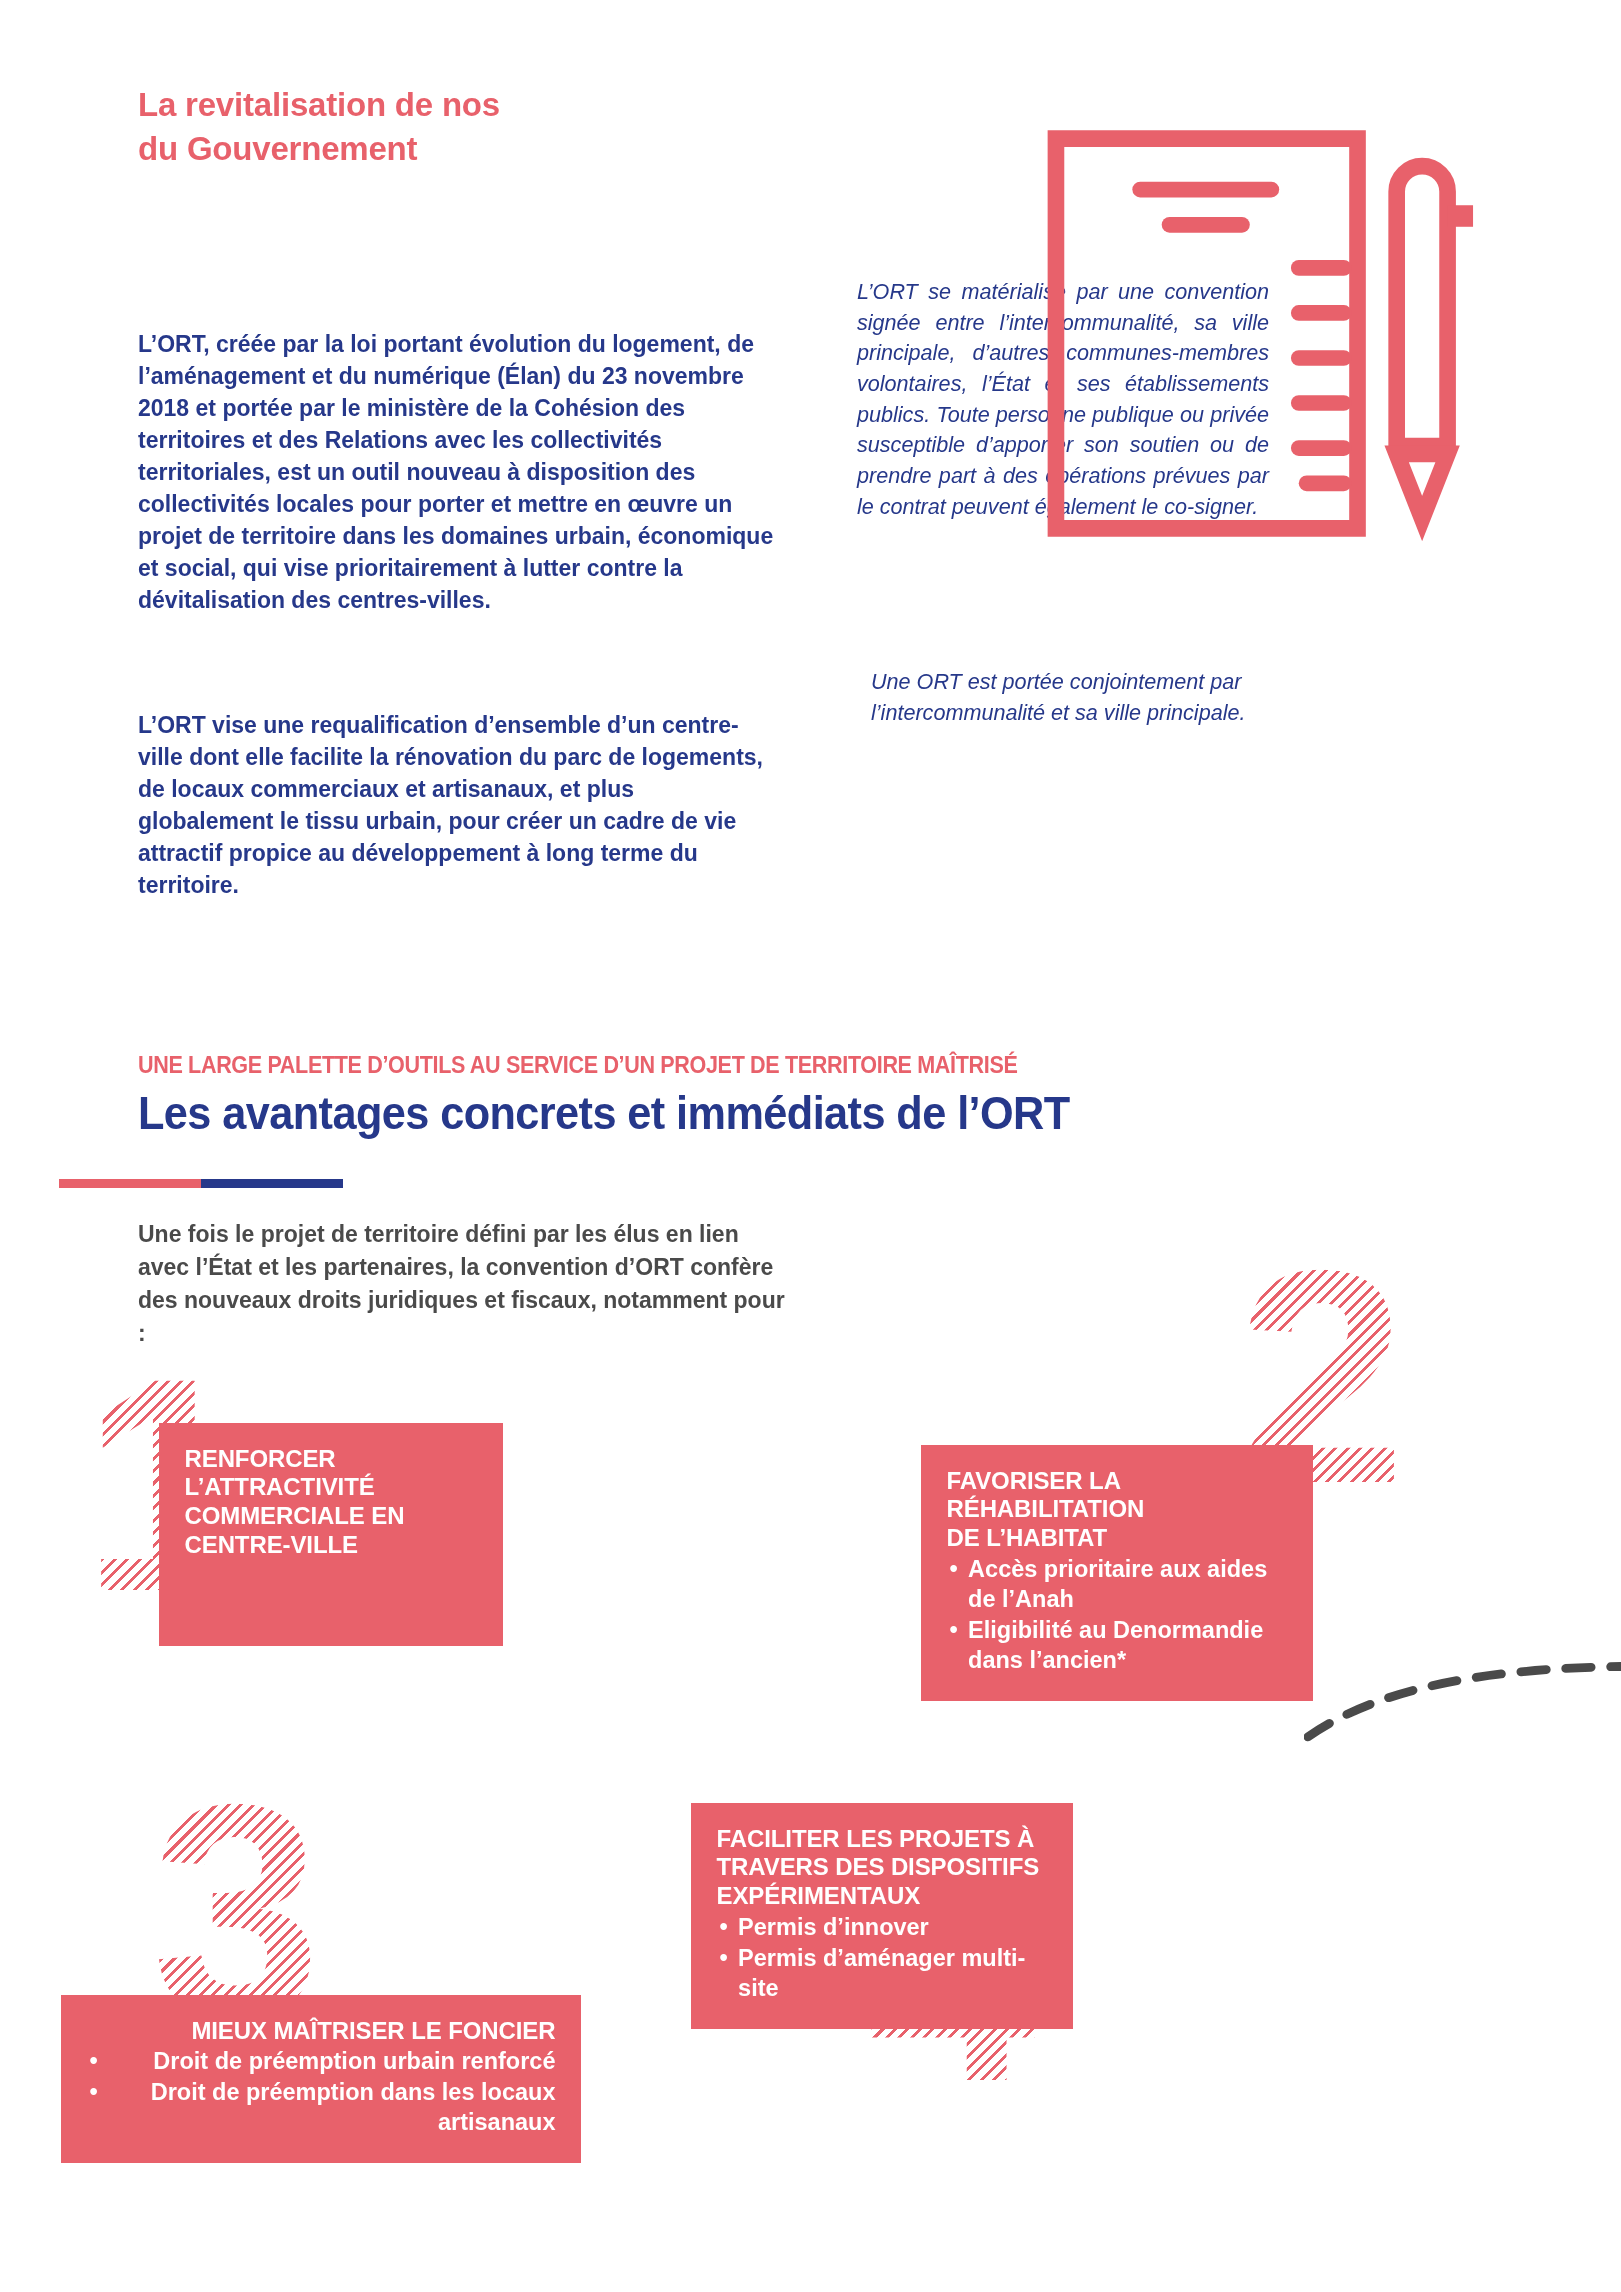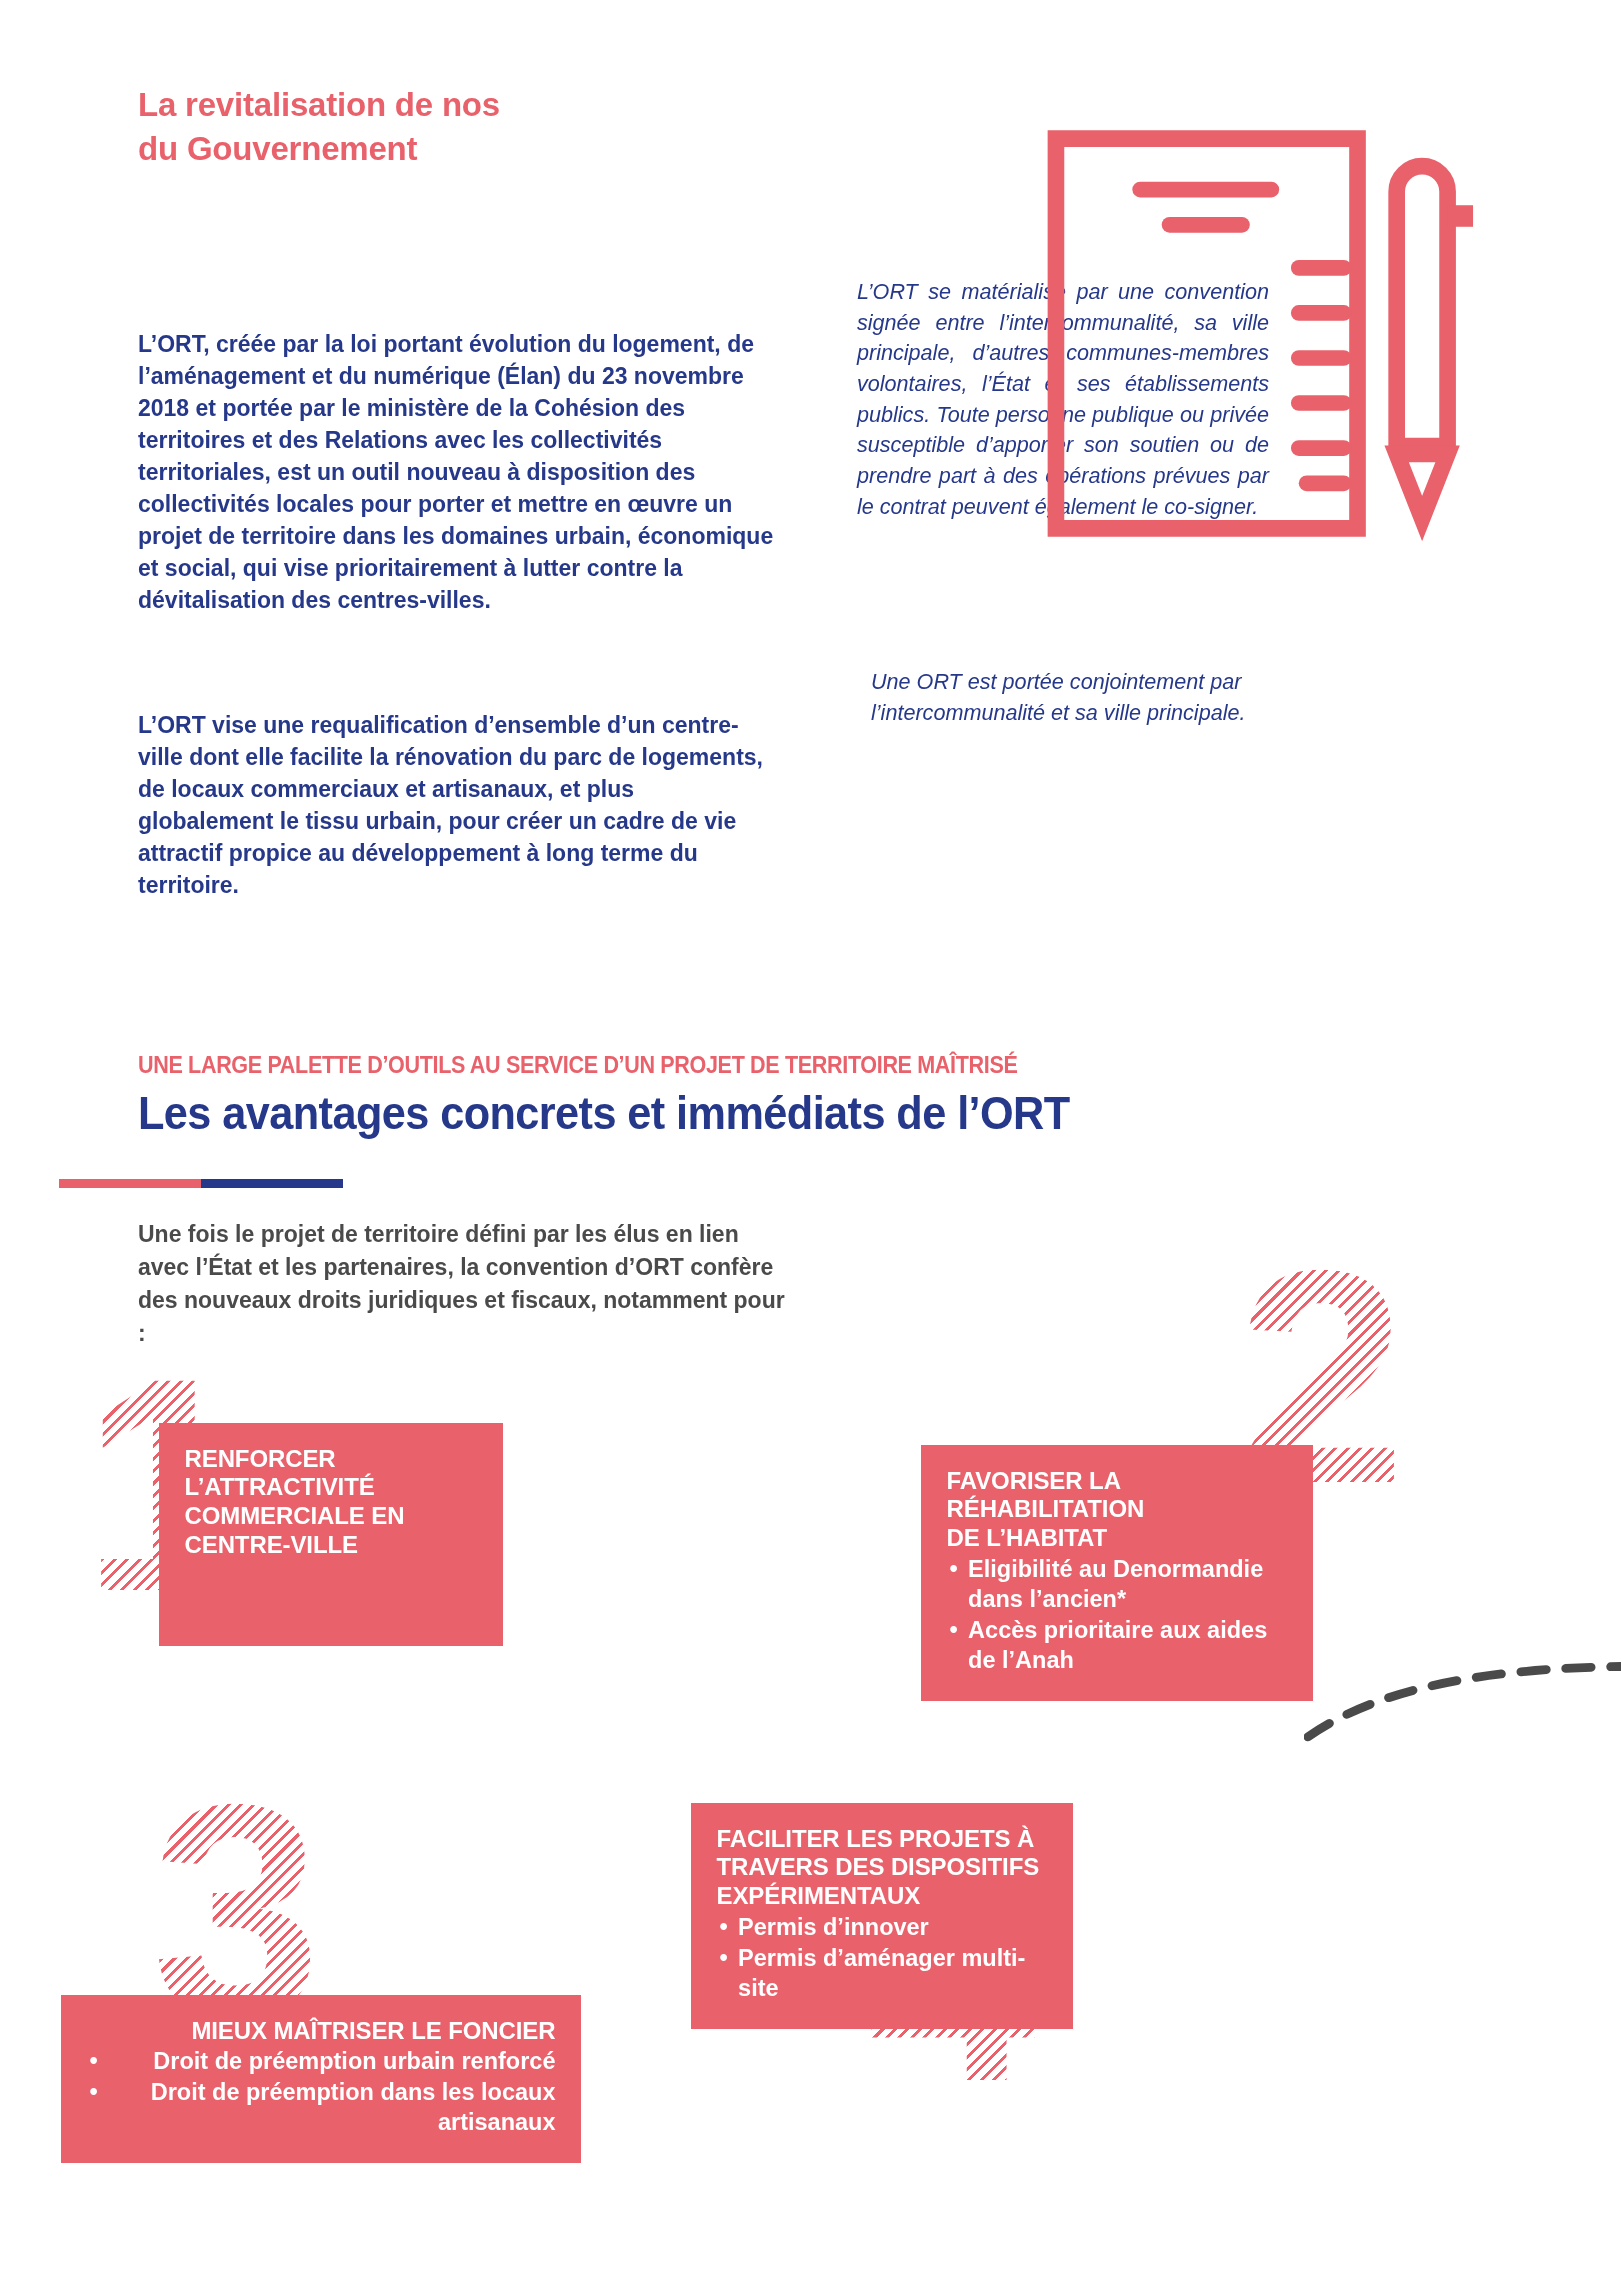--- a/index.html
+++ b/index.html
@@ -187,22 +187,22 @@
       <span>COMMERCIALE EN CENTRE-VILLE</span>
     </h3>
   </div>
 
   <div class="card" id="card-2">
     <h3>
       <span>FAVORISER LA RÉHABILITATION</span><br>
       <span>DE L’HABITAT</span>
     </h3>
     <ul>
+      <li>Accès prioritaire aux aides de l’Anah</li>
       <li>Eligibilité au Denormandie dans l’ancien*</li>
-      <li>Accès prioritaire aux aides de l’Anah</li>
     </ul>
   </div>
 
   <div class="card" id="card-3">
     <h3>
       <span>MIEUX MAÎTRISER LE FONCIER</span>
     </h3>
     <ul>
       <li>Droit de préemption urbain renforcé</li>
       <li>Droit de préemption dans les locaux artisanaux</li>

